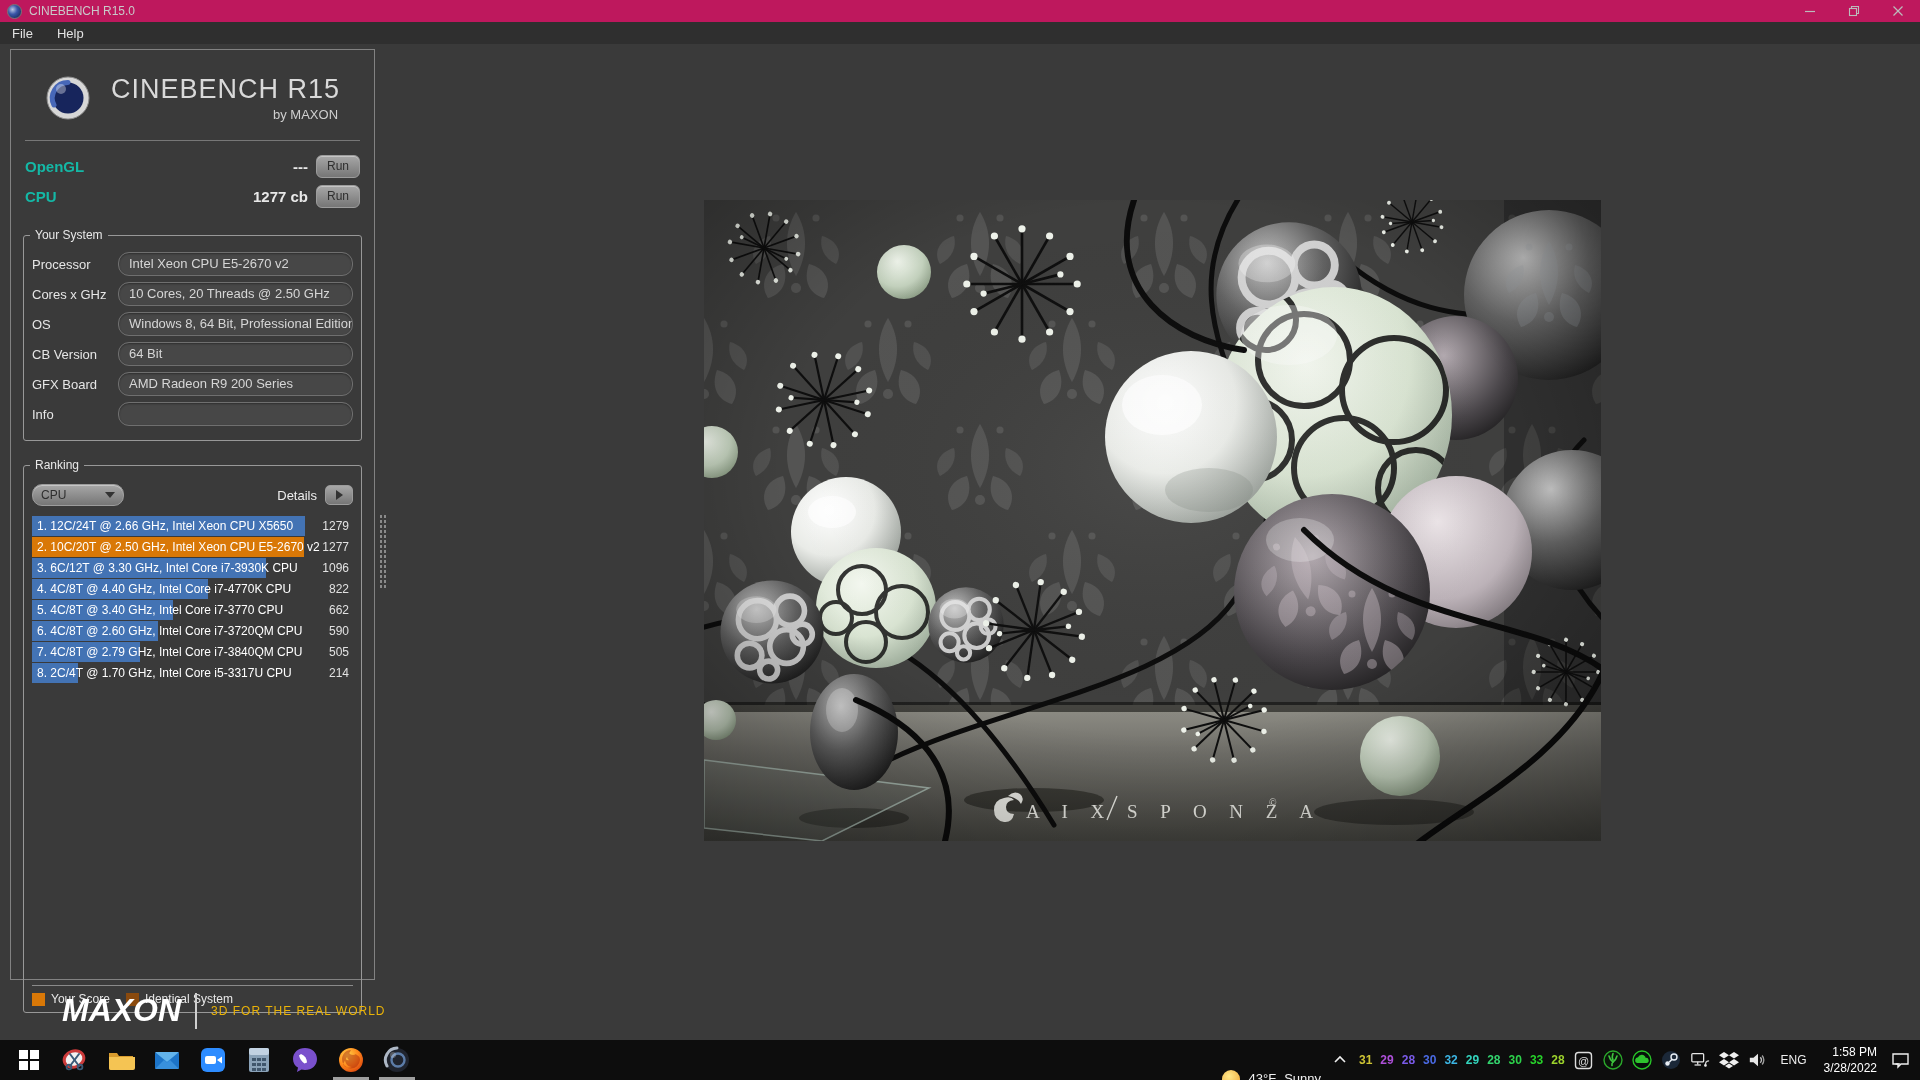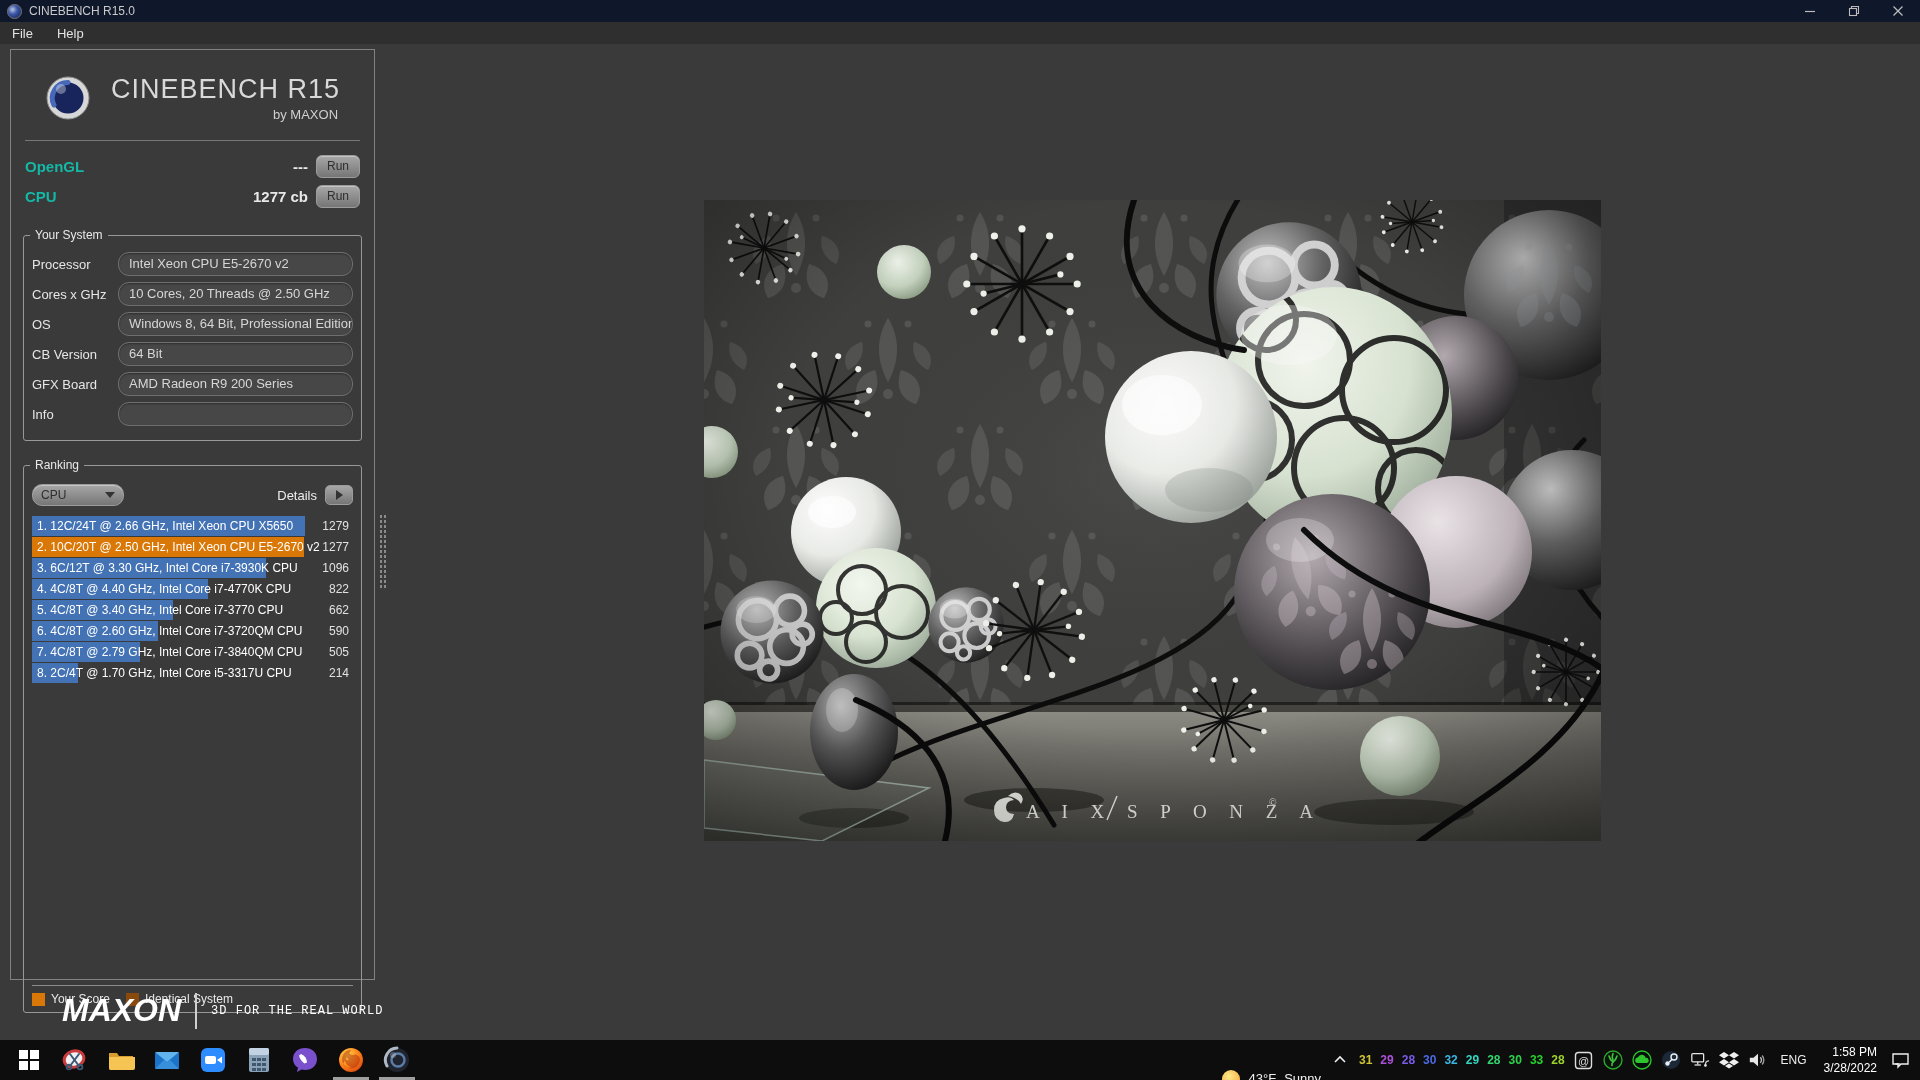--- a/index.html
+++ b/index.html
@@ -1,19 +1,19 @@
 <!DOCTYPE html>
 <html><head>
 <meta charset="utf-8">
 <style>
   html,body{margin:0;padding:0;background:#000;}
   .screen{position:relative;width:1920px;height:1080px;overflow:hidden;
     font-family:"Liberation Sans",sans-serif;background:#3a3a3a;color:#ddd;}
   
-  .titlebar{position:absolute;left:0;top:0;right:0;height:22px;background:#0f172a;
+  .titlebar{position:absolute;left:0;top:0;right:0;height:22px;background:#be185d;
     display:flex;align-items:center;color:#c9c9c9;font-size:12px;}
   .titlebar .appicon{width:13px;height:13px;border-radius:50%;margin:0 7px 0 7px;
     background:radial-gradient(circle at 35% 35%,#b9c6e2 0%,#3a56a8 40%,#101c44 100%);
     border:1px solid #777;}
   .wincontrols{margin-left:auto;display:flex;height:100%;}
   .wincontrols .wc{width:44px;height:100%;display:flex;align-items:center;justify-content:center;color:#bbb;}
   
   .menubar{position:absolute;left:0;top:22px;right:0;height:22px;background:#2f2f2f;
     display:flex;align-items:center;font-size:13px;color:#e3e3e3;}
   .menubar .mi{padding:0 12px;height:100%;display:flex;align-items:center;}
@@ -58,21 +58,21 @@
   .rklabel{position:absolute;left:5px;top:3px;font-size:12px;color:#fff;white-space:nowrap;z-index:1;}
   .rkscore{position:absolute;right:4px;top:3px;font-size:12px;color:#e2e2e2;z-index:1;}
   .ranklegend{position:absolute;left:8px;right:8px;bottom:6px;border-top:1px solid #8a8a8a;
     padding-top:6px;display:flex;align-items:center;gap:16px;}
   .lgitem{display:flex;align-items:center;gap:6px;font-size:12px;color:#e8e8e8;}
   .lgswatch{width:13px;height:13px;display:inline-block;}
   
   .footer{position:absolute;left:62px;top:992px;display:flex;align-items:center;gap:14px;}
   .maxon{font-size:32px;font-weight:bold;font-style:italic;color:#fff;letter-spacing:0px;}
   .fdiv{width:2px;height:36px;background:#cfcfcf;}
-  .tagline{font-size:12px;letter-spacing:1px;color:#ffffff;font-family:Liberation Mono, monospace;}
+  .tagline{font-size:12px;letter-spacing:1px;color:#eab308;}
   .hint{position:absolute;left:380px;right:0;top:1008px;text-align:center;
     font-size:15px;font-weight:bold;color:#ededed;}
   
   .splitter{position:absolute;left:379px;top:514px;width:9px;height:74px;
     background-image:radial-gradient(#8a8a8a 1px,transparent 1.2px);background-size:4px 5px;}
   
   .render{position:absolute;left:704px;top:200px;width:897px;height:641px;}
   
   .taskbar{position:absolute;left:0;bottom:0;right:0;height:40px;background:#0d0d0d;
     display:flex;align-items:center;padding:0 8px 0 6px;box-sizing:border-box;}

